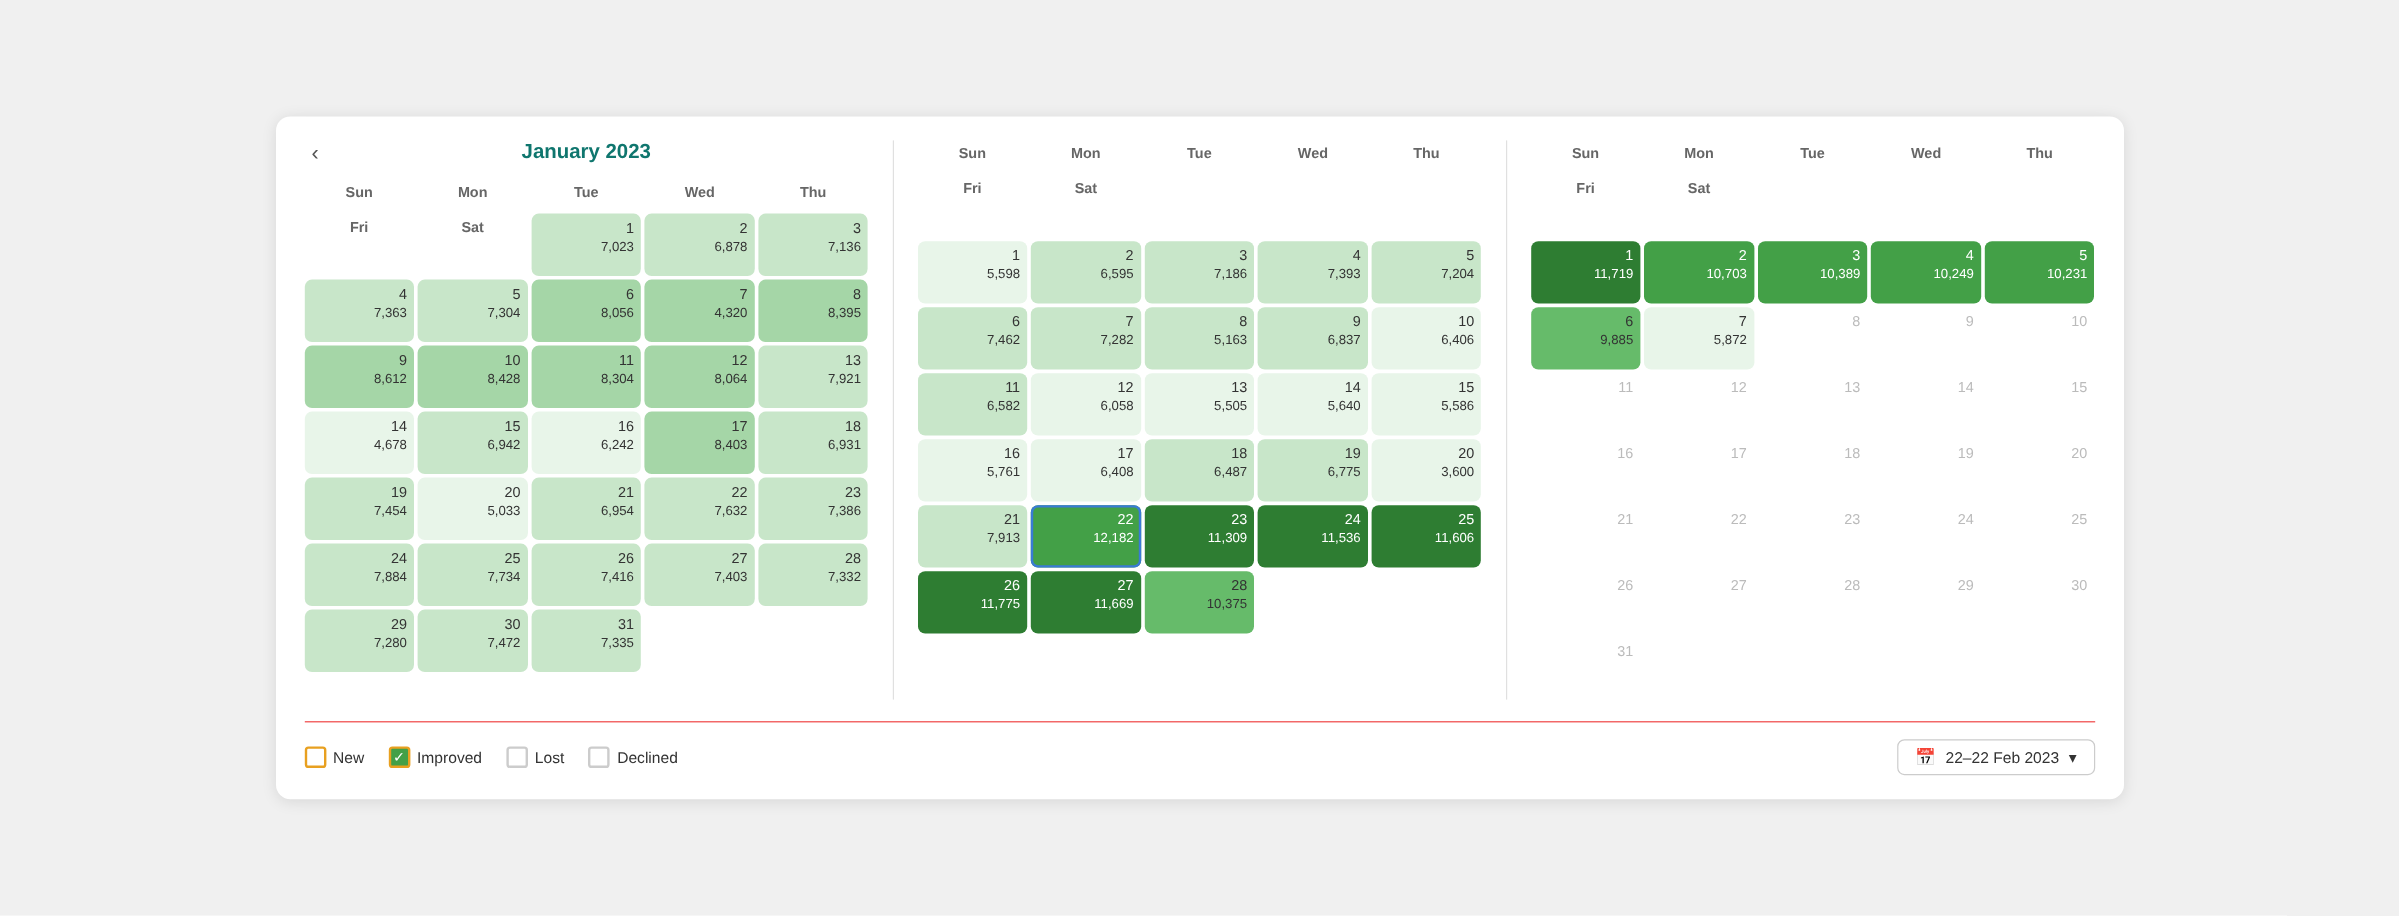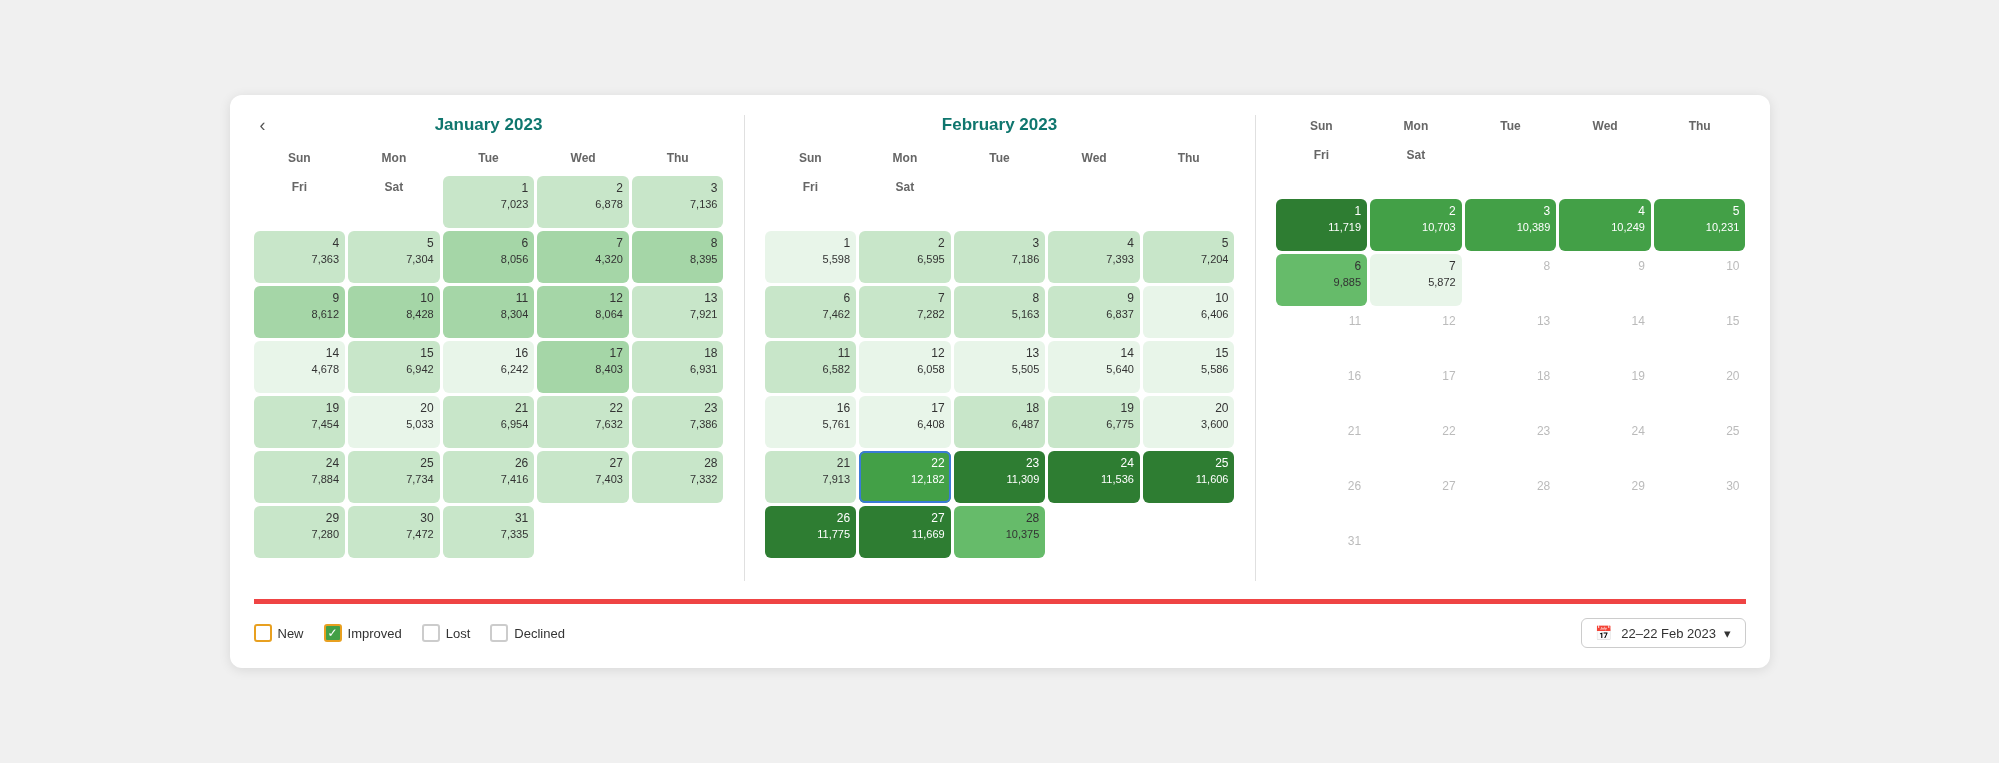--- a/index.html
+++ b/index.html
@@ -112,21 +112,21 @@
       outline: 2px solid #3a7bd5;
       outline-offset: -2px;
     }
     
     .footer {
       display: flex;
       align-items: center;
       justify-content: space-between;
       margin-top: 18px;
       padding-top: 14px;
-      border-top: 5px solid #ef4444;
+      border-top: 1px solid #ef4444;
     }
     .legend {
       display: flex;
       align-items: center;
       gap: 20px;
     }
     .legend-item {
       display: flex;
       align-items: center;
       gap: 6px;
@@ -303,23 +303,20 @@
           <div class="day-cell c2">
             <span class="day-num">31</span>
             <span class="day-value">7,335</span>
           </div>
         </div>
     </div>
 
     <div class="month-divider"></div>
 
     <div class="month-calendar">
-      <div class="month-header">
-        <span class="month-title">February 2023</span>
-      </div>
       <div class="day-grid" id="feb-grid">
           <div class="day-header">Sun</div>
           <div class="day-header">Mon</div>
           <div class="day-header">Tue</div>
           <div class="day-header">Wed</div>
           <div class="day-header">Thu</div>
           <div class="day-header">Fri</div>
           <div class="day-header">Sat</div>
           <div class="day-cell empty"></div>
           <div class="day-cell empty"></div>

